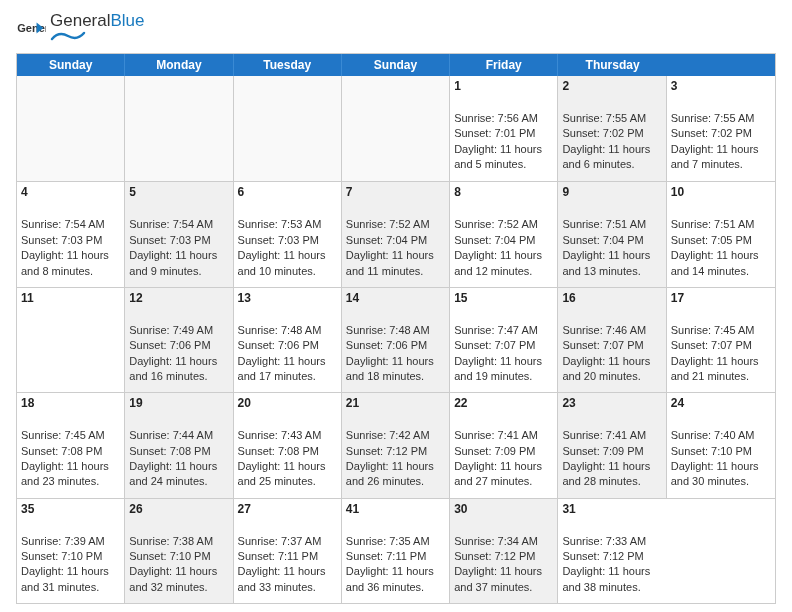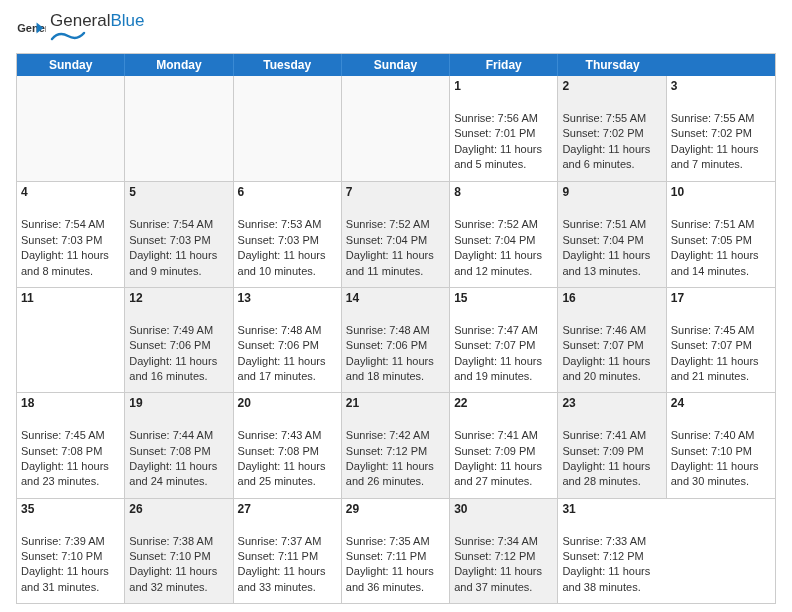--- a/index.html
+++ b/index.html
@@ -330,21 +330,21 @@
 and 32 minutes.</div>
           </div>
           <div class="cal-cell">
             <div class="day-num">27</div>
             <div class="day-info">Sunrise: 7:37 AM
 Sunset: 7:11 PM
 Daylight: 11 hours
 and 33 minutes.</div>
           </div>
           <div class="cal-cell">
-            <div class="day-num">29</div>
+            <div class="day-num">41</div>
             <div class="day-info">Sunrise: 7:35 AM
 Sunset: 7:11 PM
 Daylight: 11 hours
 and 36 minutes.</div>
           </div>
           <div class="cal-cell shaded">
             <div class="day-num">30</div>
             <div class="day-info">Sunrise: 7:34 AM
 Sunset: 7:12 PM
 Daylight: 11 hours

